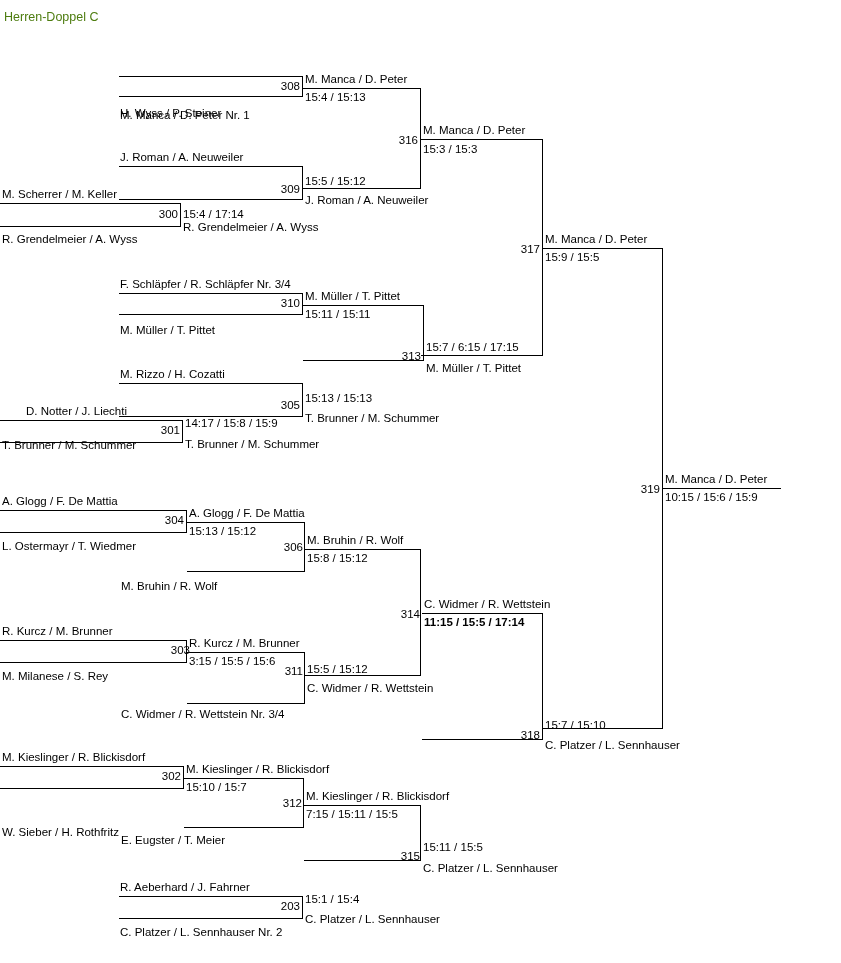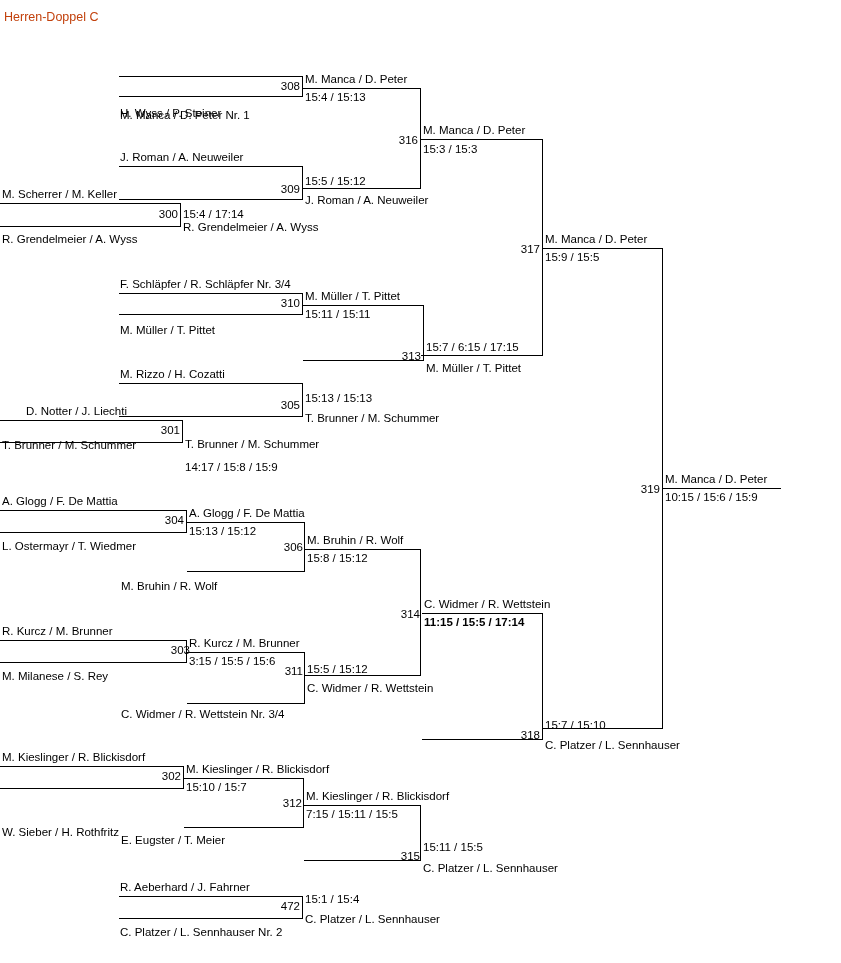--- a/index.html
+++ b/index.html
@@ -16,21 +16,21 @@
     position: relative;
     width: 841px;
     height: 963px;
     overflow: hidden;
   }
   .title {
     position: absolute;
     left: 4px;
     top: 10px;
     font-size: 12.5px;
-    color: #c2410c;
+    color: #4d7c0f;
     white-space: nowrap;
   }
   
   .txt {
     position: absolute;
     white-space: nowrap;
     font-size: 11.5px;
     line-height: 13px;
     color: #000;
   }
@@ -108,21 +108,21 @@
   <div class="txt" style="left:305px; top:290px;">M. Müller / T. Pittet</div>
   <div class="hl" style="left:303px; top:305px; width:120px;"></div>
   <div class="txt" style="left:305px; top:308px;">15:11 / 15:11</div>
 
   <div class="txt" style="left:2px; top:405px;margin-left:24px;">D. Notter / J. Liechti</div>
   <div class="hl" style="left:0px; top:420px; width:182px;"></div>
   <div class="num" style="left:122px; top:424px; width:58px;">301</div>
   <div class="hl" style="left:0px; top:442px; width:182px;"></div>
   <div class="txt" style="left:2px; top:439px;">T. Brunner / M. Schummer</div>
   <div class="vl" style="left:182px; top:420px; height:23px;"></div>
-  <div class="txt" style="left:185px; top:417px;margin-top:44px;">14:17 / 15:8 / 15:9</div>
+  <div class="txt" style="left:185px; top:417px;">14:17 / 15:8 / 15:9</div>
   <div class="txt" style="left:185px; top:438px;">T. Brunner / M. Schummer</div>
 
   <div class="txt" style="left:120px; top:368px;">M. Rizzo / H. Cozatti</div>
   <div class="hl" style="left:119px; top:383px; width:183px;"></div>
   <div class="num" style="left:242px; top:399px; width:58px;">305</div>
   <div class="hl" style="left:119px; top:416px; width:183px;"></div>
   <div class="vl" style="left:302px; top:383px; height:34px;"></div>
   <div class="txt" style="left:305px; top:392px;">15:13 / 15:13</div>
   <div class="txt" style="left:305px; top:412px;">T. Brunner / M. Schummer</div>
 
@@ -194,21 +194,21 @@
   <div class="num" style="left:244px; top:797px; width:58px;">312</div>
   <div class="hl" style="left:184px; top:827px; width:119px;"></div>
   <div class="txt" style="left:121px; top:834px;">E. Eugster / T. Meier</div>
   <div class="vl" style="left:303px; top:778px; height:50px;"></div>
   <div class="txt" style="left:306px; top:790px;">M. Kieslinger / R. Blickisdorf</div>
   <div class="hl" style="left:304px; top:805px; width:116px;"></div>
   <div class="txt" style="left:306px; top:808px;">7:15 / 15:11 / 15:5</div>
 
   <div class="txt" style="left:120px; top:881px;">R. Aeberhard / J. Fahrner</div>
   <div class="hl" style="left:119px; top:896px; width:183px;"></div>
-  <div class="num" style="left:242px; top:900px; width:58px;">472</div>
+  <div class="num" style="left:242px; top:900px; width:58px;">203</div>
   <div class="hl" style="left:119px; top:918px; width:183px;"></div>
   <div class="txt" style="left:120px; top:926px;">C. Platzer / L. Sennhauser Nr. 2</div>
   <div class="vl" style="left:302px; top:896px; height:23px;"></div>
   <div class="txt" style="left:305px; top:893px;">15:1 / 15:4</div>
   <div class="txt" style="left:305px; top:913px;">C. Platzer / L. Sennhauser</div>
 
   <div class="num" style="left:362px; top:850px; width:58px;">315</div>
   <div class="hl" style="left:304px; top:860px; width:116px;"></div>
   <div class="vl" style="left:420px; top:805px; height:56px;"></div>
   <div class="txt" style="left:423px; top:841px;">15:11 / 15:5</div>

